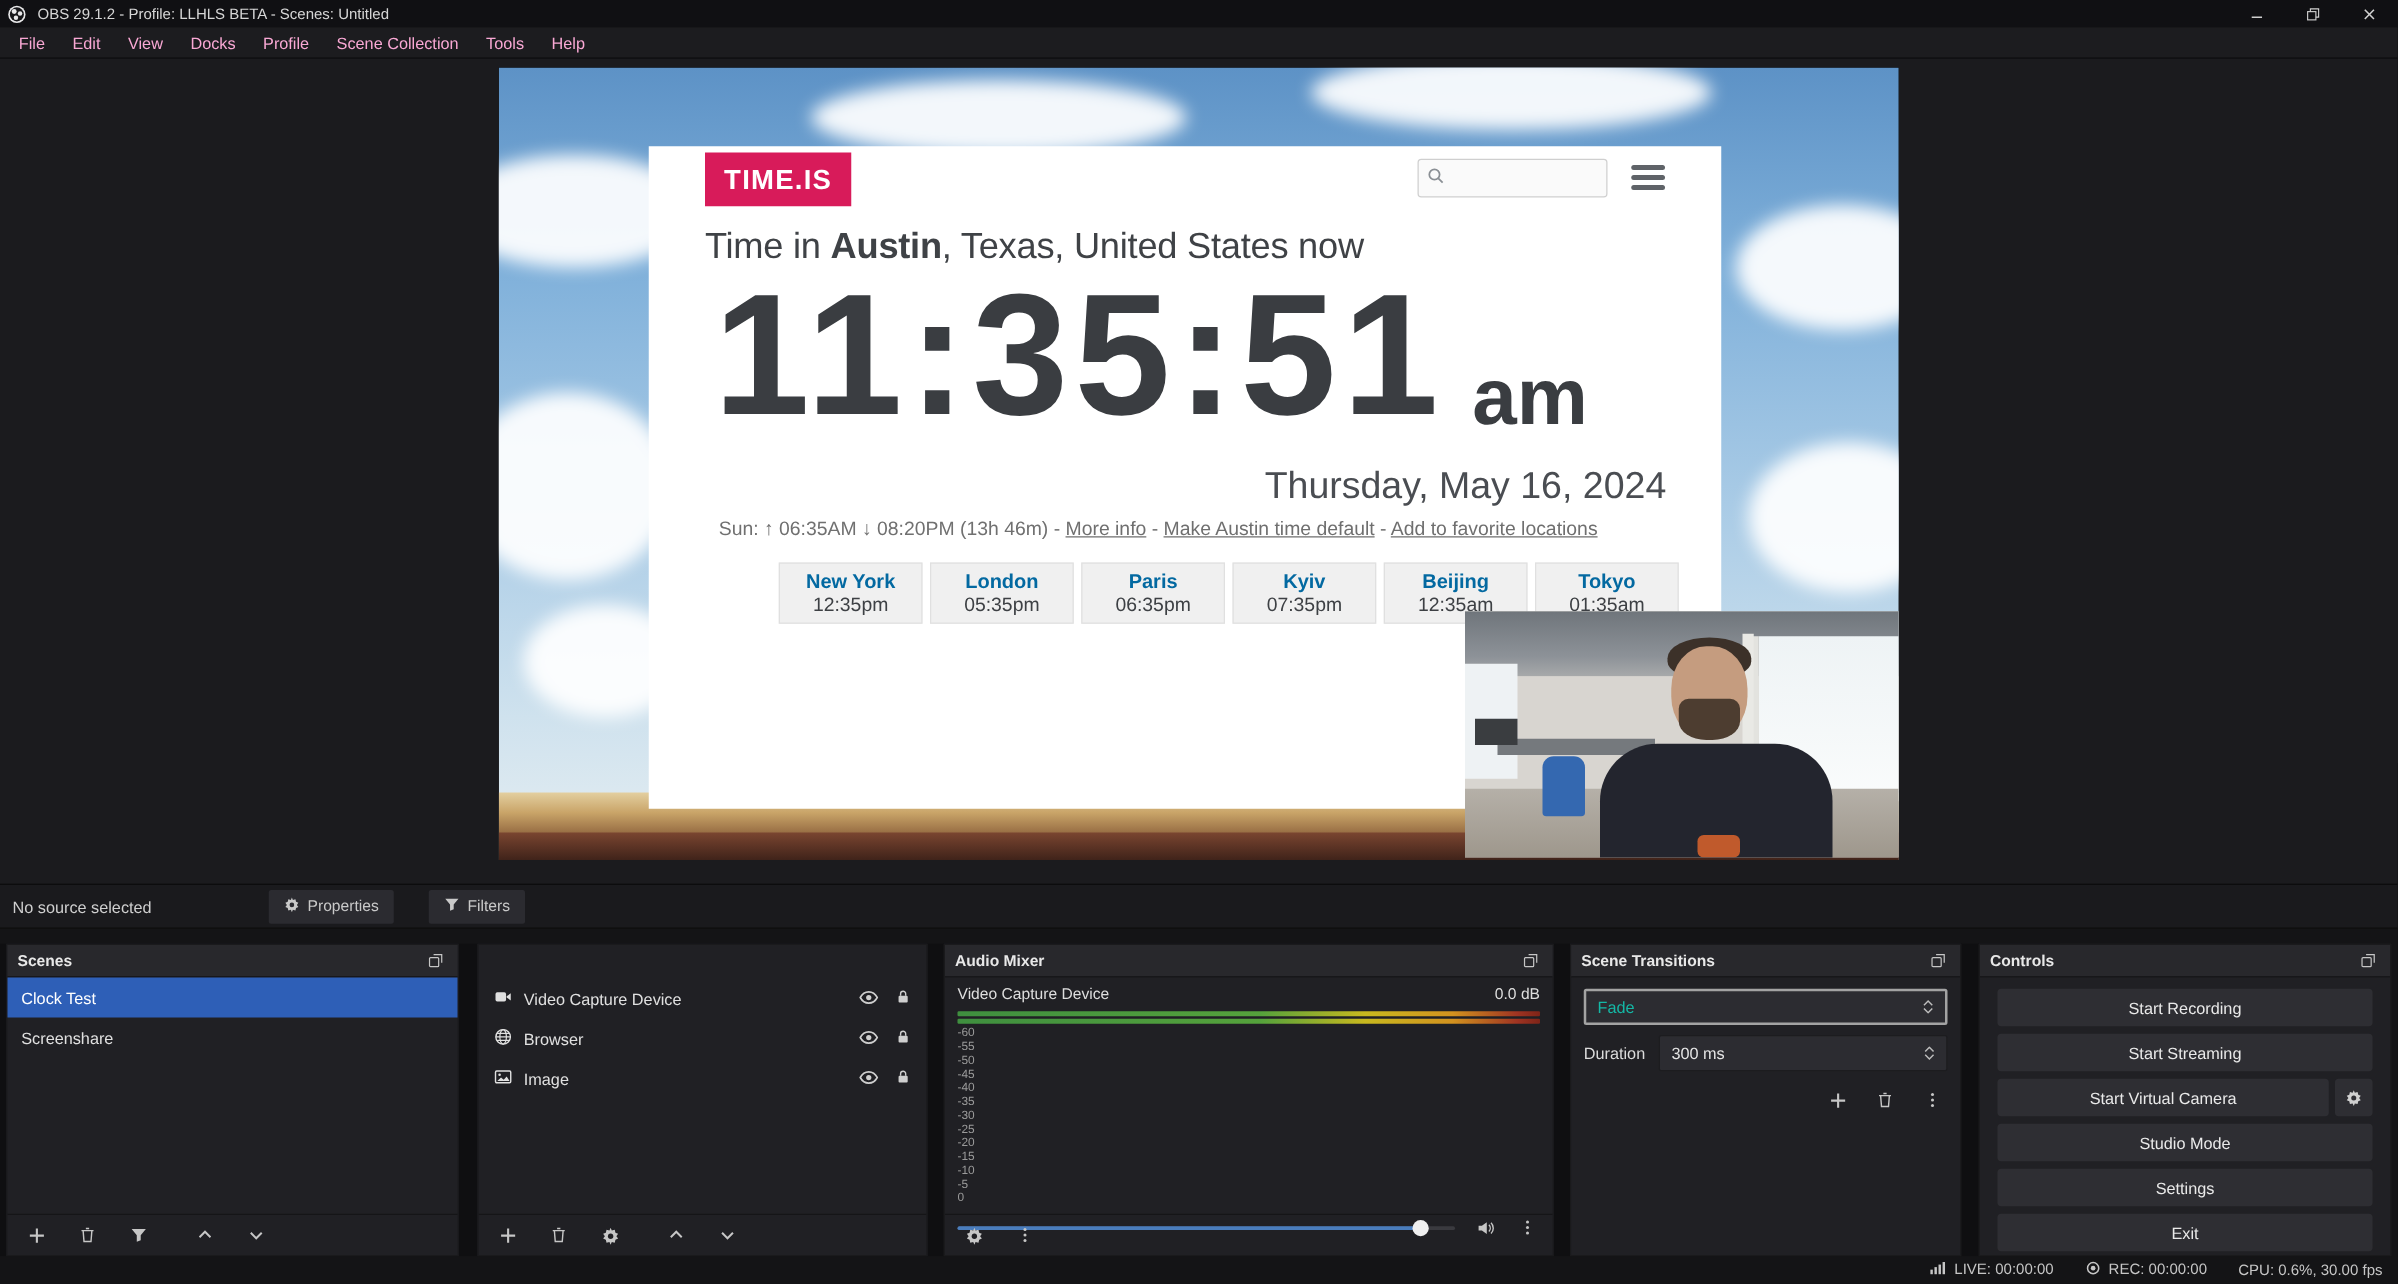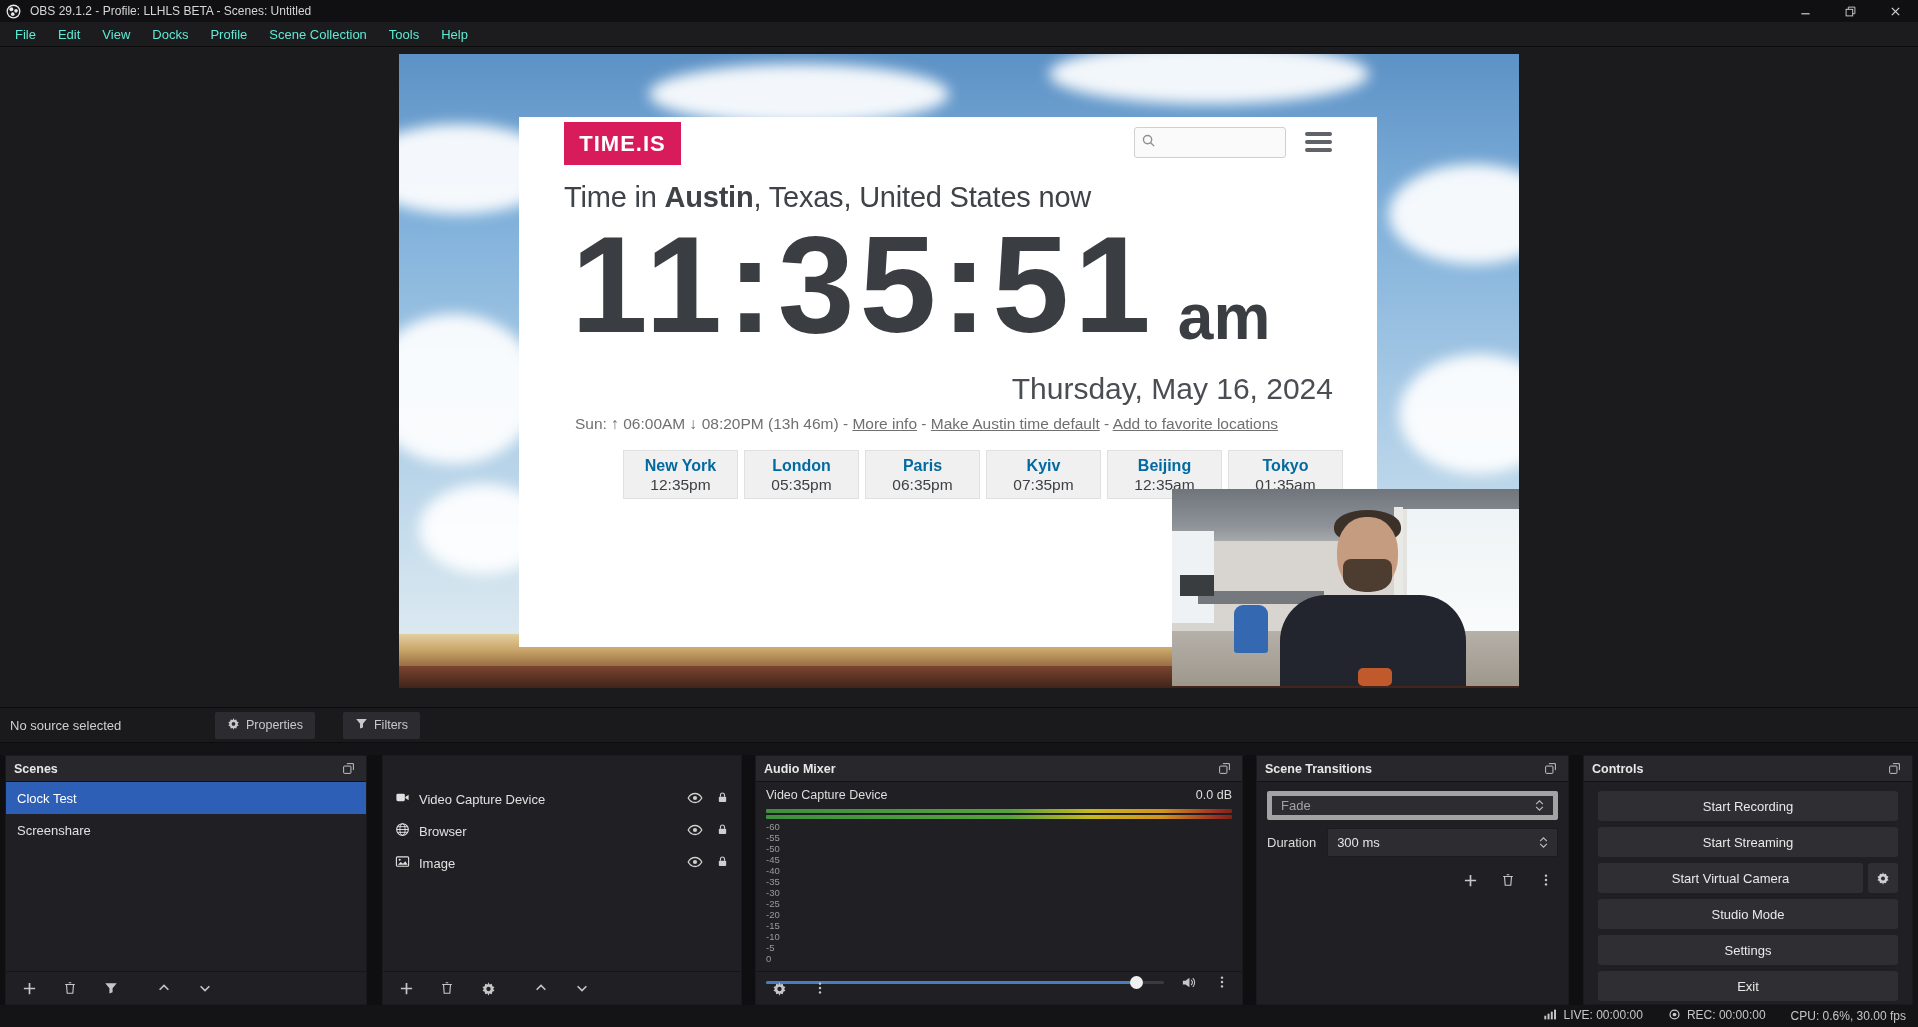--- a/index.html
+++ b/index.html
@@ -11,21 +11,21 @@
   .titlebar { position:absolute; top:0; left:0; right:0; height:22px; background:#101013;
     display:flex; align-items:center; }
   .titlebar .title { font-size:12px; color:#d6d6d6; margin-left:4px; }
   .win-btns { position:absolute; right:0; top:0; height:22px; display:flex; }
   .win-btn { width:45px; height:22px; display:flex; align-items:center; justify-content:center; color:#cfcfcf; }
   .obs-logo { width:15px; height:15px; margin:0 5px 0 6px; }
 
   
   .menubar { position:absolute; top:22px; left:0; right:0; height:25px; background:#1c1c1f;
     display:flex; align-items:stretch; padding-left:4px; border-bottom:1px solid #0b0b0c; }
-  .menu-item { padding:0 11px; display:flex; align-items:center; font-size:13px; color:#5eead4; }
+  .menu-item { padding:0 11px; display:flex; align-items:center; font-size:13px; color:#f9a8d4; }
 
   
   .preview-region { position:absolute; top:47px; left:0; width:1918px; height:660px; background:#1b1b1e; }
   .canvas { position:absolute; left:399px; top:7px; width:1120px; height:634px; background:#000; overflow:hidden; }
   .sky { position:absolute; inset:0;
     background:linear-gradient(180deg,#5d92c6 0%,#7fb0da 25%,#a9cbe6 55%,#cfe2ee 82%,#e6eef2 100%); }
   .cloud { position:absolute; background:rgba(255,255,255,.92); border-radius:50%; filter:blur(7px); }
   .ground { position:absolute; left:0; right:0; top:580px; height:54px;
     background:linear-gradient(180deg,#e3cfa0 0%,#c9a468 30%,#8a5f3a 68%,#5a3624 100%); }
   .ground-band { position:absolute; left:0; right:0; top:612px; height:22px;
@@ -109,21 +109,21 @@
   .meter-ticks { display:flex; justify-content:space-between; font-size:9.5px; color:#9a9a9a; margin-top:2px;flex-direction:column; }
   .slider-row { display:flex; align-items:center; gap:14px; margin-top:8px; }
   .vslider { position:relative; flex:1; height:14px; }
   .vslider .track { position:absolute; left:0; right:0; top:6px; height:3px; background:#3a3a3f; border-radius:2px; }
   .vslider .fill { position:absolute; left:0; width:93%; top:6px; height:3px; background:var(--slider-fill,#4a7dbd); border-radius:2px; }
   .vslider .handle { position:absolute; left:93%; top:1px; width:13px; height:13px; background:#f0f0f0;
     border-radius:50%; margin-left:-6px; }
 
   
   .combo { position:absolute; left:10px; top:9px; right:10px; height:29px; background:#2c2c31;
-    border:5px solid #a3a3a3; border-radius:2px; display:flex; align-items:center; padding:0 9px; font-size:13px; color:#a3a3a3; }
+    border:2px solid #a3a3a3; border-radius:2px; display:flex; align-items:center; padding:0 9px; font-size:13px; color:#14b8a6; }
   .spin-arrows { margin-left:auto; display:flex; flex-direction:column; gap:1px; color:#bdbdbd; }
   .duration-row { position:absolute; top:46px; left:10px; right:10px; height:29px; display:flex; align-items:center; }
   .duration-row .dlabel { font-size:13px; color:#dcdcdc; margin-right:11px; }
   .spinbox { flex:1; height:29px; background:#2c2c31; border:1px solid #1c1c1f; border-radius:2px;
     display:flex; align-items:center; padding:0 9px; font-size:13px; color:#e5e5e5; }
   .trans-actions { position:absolute; top:88px; right:12px; display:flex; gap:18px; color:#c6c6c6; }
 
   
   .controls-body { padding:9px 14px 0; }
   .ctl-btn { height:30px; background:#2e2e33; border-radius:3px; display:flex; align-items:center;
@@ -217,21 +217,21 @@
           </div>
         <div class="ti-heading">
           <span>Time in </span><b>Austin</b><span>, Texas, United States now</span>
         </div>
         <div class="ti-clock-row">
           <span class="ti-clock">11:35:51</span>
           <span class="ti-ampm">am</span>
         </div>
         <div class="ti-date">Thursday, May 16, 2024</div>
         <div class="ti-sun">
-          <span>Sun: ↑ 06:00AM ↓ 08:20PM (13h 46m) - </span><span class="link">More info</span><span> - </span><span class="link">Make Austin time default</span><span> - </span><span class="link">Add to favorite locations</span>
+          <span>Sun: ↑ 06:35AM ↓ 08:20PM (13h 46m) - </span><span class="link">More info</span><span> - </span><span class="link">Make Austin time default</span><span> - </span><span class="link">Add to favorite locations</span>
         </div>
         <div class="ti-cities">
           <div class="ti-city">
             <div class="c-name">New York</div>
             <div class="c-time">12:35pm</div>
           </div>
           <div class="ti-city">
             <div class="c-name">London</div>
             <div class="c-time">05:35pm</div>
           </div>

